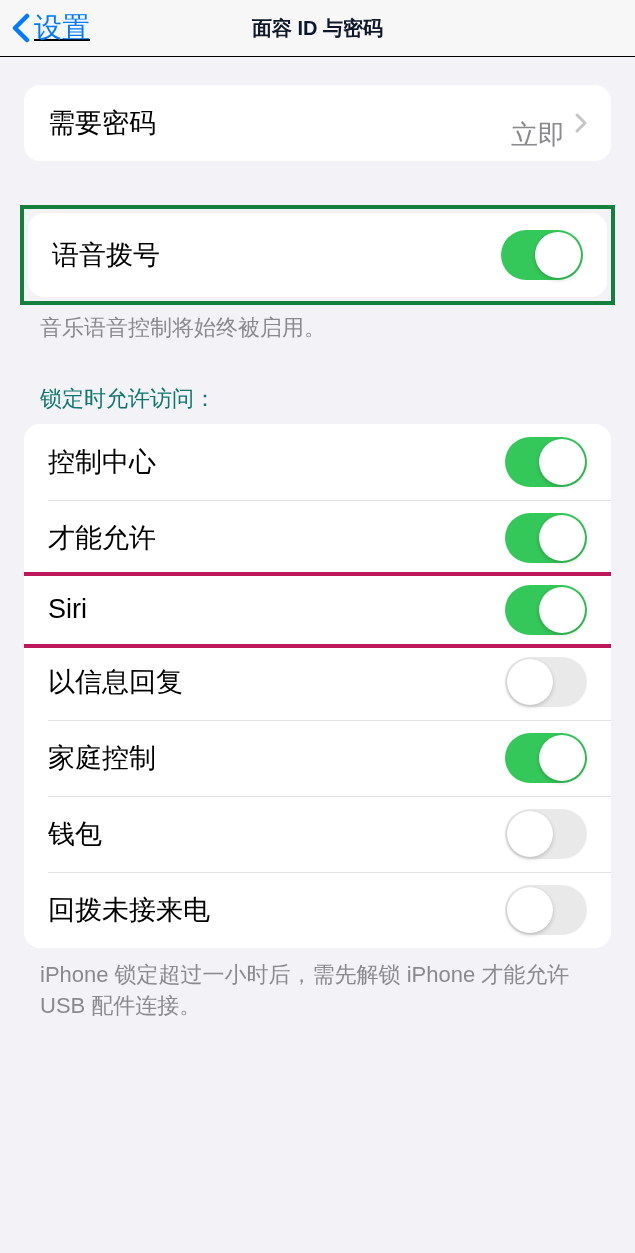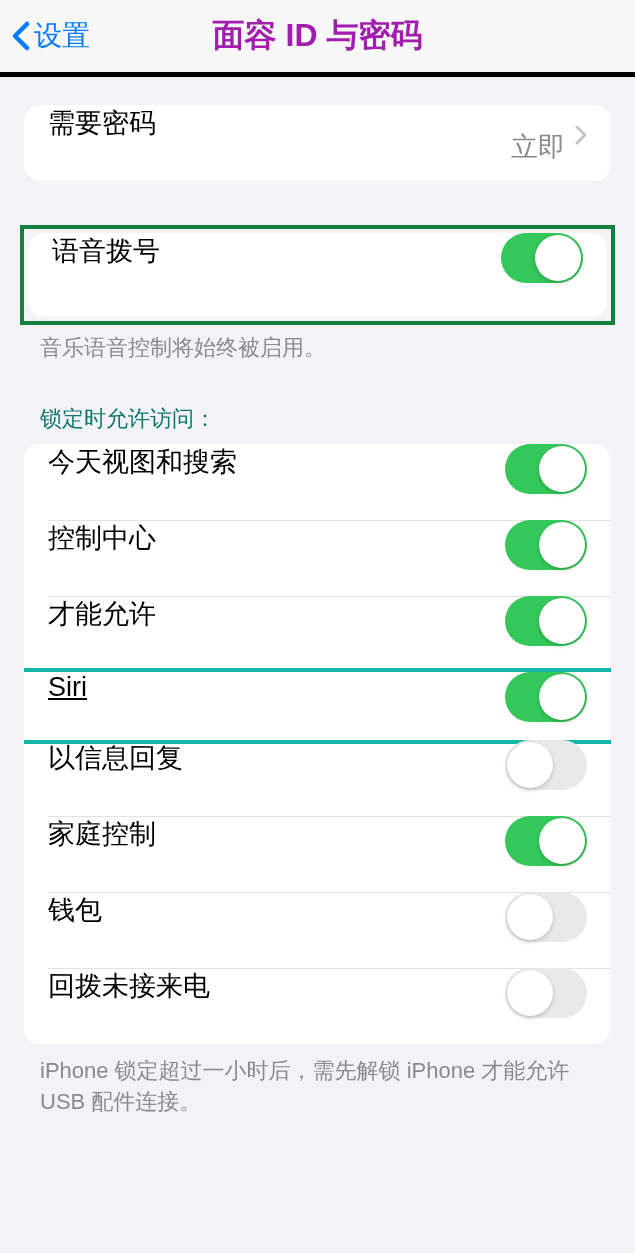--- a/index.html
+++ b/index.html
@@ -9,61 +9,62 @@
       -webkit-font-smoothing: antialiased;
     }
     body {
       width: 635px;
       height: 1253px;
       background: #f2f2f7;
       font-family: -apple-system, "Helvetica Neue", "PingFang SC", sans-serif;
       overflow: hidden;
     }
     .nav-bar {
-      height: 77px;
+      height: 57px;
       background: #f7f7f7;
-      border-bottom: 5px solid #000000;
-      position: relative;
-      display: flex;
-      align-items: center;
+      border-bottom: 1px solid #000000;
+      position: relative;
+      display: flex;
+      align-items: center;
+      text-decoration: underline;
     }
     .back-button {
       display: flex;
       align-items: center;
       padding-left: 12px;
       color: #007aff;
       font-size: 28px;
       gap: 4px;
     }
     .back-chevron {
       width: 18px;
       height: 30px;
     }
     .nav-title {
       position: absolute;
       left: 0;
       right: 0;
       text-align: center;
-      font-size: 32px;
+      font-size: 20px;
       font-weight: 600;
-      color: #a21caf;
+      color: #0f172a;
       pointer-events: none;
     }
     .content {
       padding-top: 28px;
     }
     .group {
       background: #fff;
       border-radius: 16px;
       margin: 0 24px;
       overflow: hidden;
     }
     .row {
       display: flex;
-      align-items: flex-start;
+      align-items: center;
       justify-content: space-between;
       padding: 0 24px;
       min-height: 76px;
       position: relative;
     }
     .row + .row::before {
       content: '';
       position: absolute;
       top: 0;
       left: 24px;
@@ -131,25 +132,24 @@
     }
     .highlight {
       border: 4px solid #15803d;
       margin: -4px 20px;
       padding: 0;
     }
     .highlight .group {
       margin: 4px;
     }
     .row-highlight-wrap {
-      border: 4px solid #14b8a6;
+      border: 4px solid #be185d;
       margin: -4px -4px;
       background: #fff;
       position: relative;
-      text-decoration: underline;
     }
     .row-highlight-wrap .row {
       min-height: 68px;
     }
     .spacer-md { height: 48px; }
     .spacer-sm { height: 40px; }
   </style>
 </head>
 <body>
 
@@ -191,26 +191,20 @@
   </div>
 
   <div class="footer-text">音乐语音控制将始终被启用。</div>
 
   <div class="spacer-sm"></div>
 
   <div class="header-text">锁定时允许访问：</div>
 
   <div class="group">
     <div class="row">
-      <span class="row-label">今天视图和搜索</span>
-      <div class="toggle on">
-          <div class="knob"></div>
-        </div>
-    </div>
-    <div class="row">
       <span class="row-label">控制中心</span>
       <div class="toggle on">
           <div class="knob"></div>
         </div>
     </div>
     <div class="row">
       <span class="row-label">才能允许</span>
       <div class="toggle on">
           <div class="knob"></div>
         </div>

